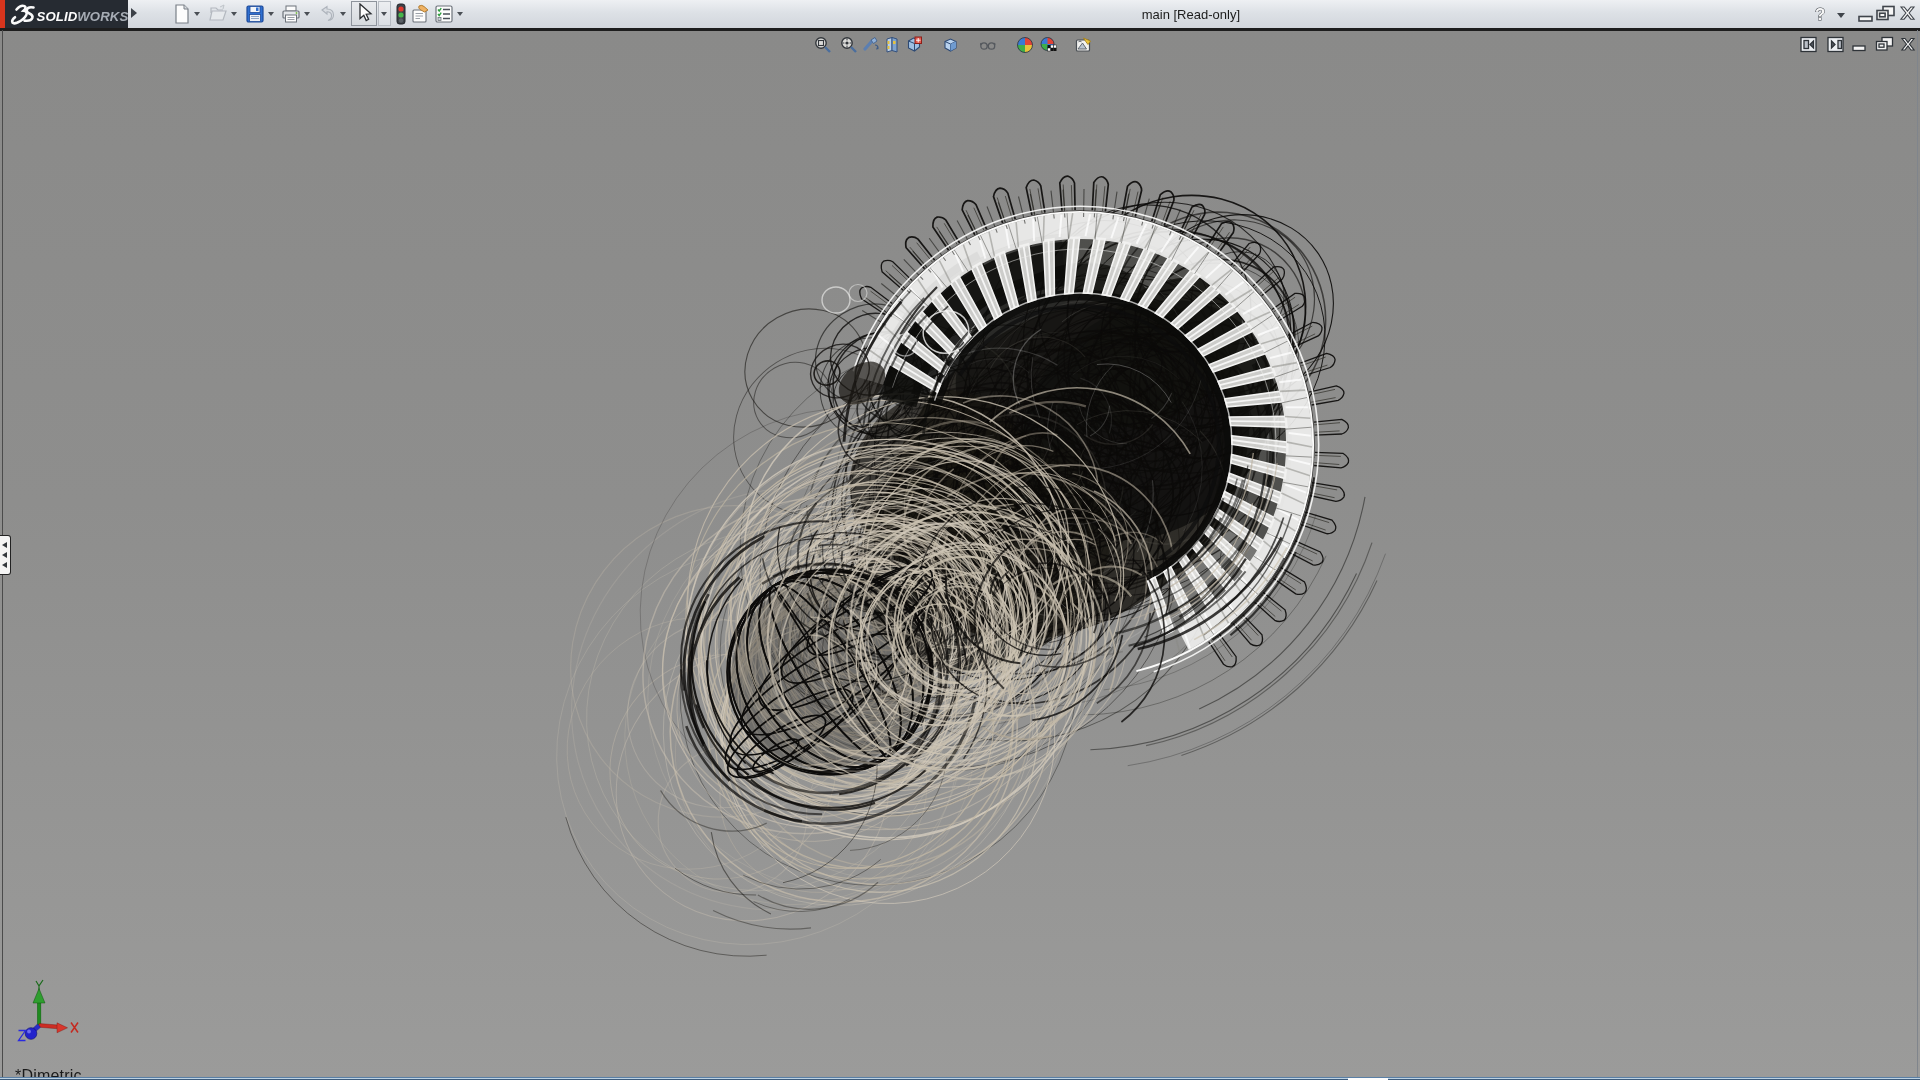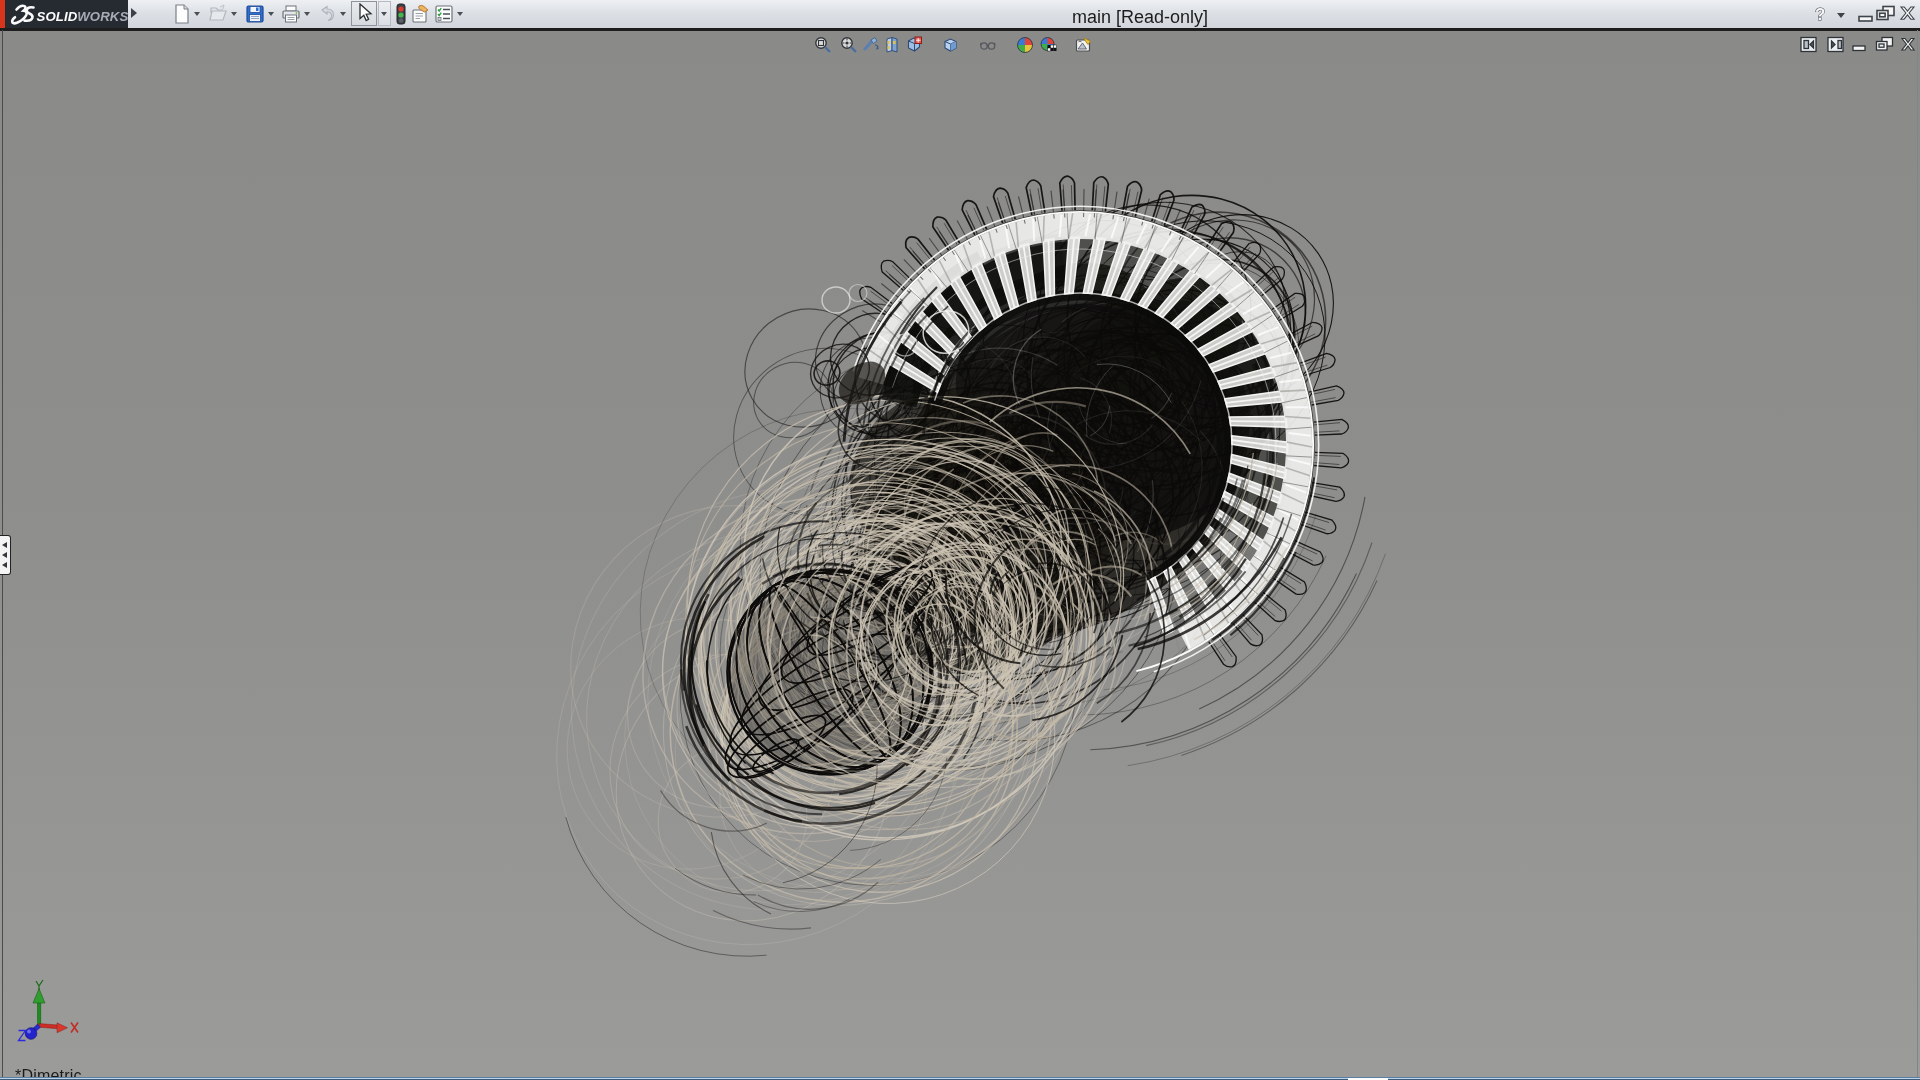--- a/index.html
+++ b/index.html
@@ -3,21 +3,21 @@
 html,body{margin:0;padding:0;width:1920px;height:1080px;overflow:hidden;font-family:"Liberation Sans",sans-serif;-webkit-font-smoothing:antialiased;}
 #titlebar{position:absolute;left:0;top:0;width:1920px;height:28px;background:linear-gradient(180deg,#eef0f3 0%,#dde1e6 45%,#d2d6dc 100%);}
 #darkline{position:absolute;left:0;top:28px;width:1920px;height:2.5px;background:#1d1d1d;}
 #redstripe{position:absolute;left:0;top:0;width:5px;height:28px;background:#d8351d;}
 #logobox{position:absolute;left:5px;top:0;width:123px;height:28px;background:#262b32;}
 #viewport{position:absolute;left:0;top:30px;width:1920px;height:1050px;background:linear-gradient(180deg,#8a8a89 0%,#8e8e8d 45%,#9b9b9a 100%);}
 #lefttab{position:absolute;left:0;top:535px;width:10px;height:38px;background:#f4f4f4;border:1px solid #222;border-left:none;border-radius:0 3px 3px 0;z-index:6;}
 #dimetric{position:absolute;left:15px;top:1067px;font-size:16px;color:#1a1a1a;letter-spacing:0.2px;}
 #statusline{position:absolute;left:0;top:1076.5px;width:1920px;height:3.5px;background:#bdd2e2;border-top:1px solid #5a7fa5;border-bottom:1px solid #3c5a7a;box-sizing:border-box;}
 #statuswhite{position:absolute;left:1348px;top:1078px;width:40px;height:2px;background:#fdfdfd;}
-#titletext{position:absolute;left:1040px;top:7px;width:200px;text-align:center;font-size:18px;color:#1c1c1c;}
+#titletext{position:absolute;left:1040px;top:7px;width:200px;text-align:right;font-size:13px;color:#1c1c1c;}
 </style></head><body>
 <div id="viewport"></div>
 <svg id="model" style="position:absolute;left:0;top:0" width="1920" height="1080" viewBox="0 0 1920 1080">
     <ellipse cx="793.9" cy="736.1" rx="170" ry="167.7" transform="rotate(-38.3 793.9 736.1)" fill="none" stroke="#c7bdac" stroke-width="0.8" opacity="0.3"></ellipse>
     <ellipse cx="753.1" cy="785.3" rx="140" ry="132.3" transform="rotate(-40 753.1 785.3)" fill="none" stroke="#cdc4b4" stroke-width="1" opacity="0.4"></ellipse>
     <ellipse cx="723.2" cy="766.7" rx="115" ry="110.4" transform="rotate(-38.5 723.2 766.7)" fill="none" stroke="#c7bdac" stroke-width="1" opacity="0.4"></ellipse>
     <ellipse cx="824.5" cy="751.6" rx="150" ry="147.6" transform="rotate(-37 824.5 751.6)" fill="none" stroke="#c0b6a4" stroke-width="0.9" opacity="0.3"></ellipse>
     <ellipse cx="767.7" cy="710.2" rx="185" ry="176.6" transform="rotate(-43 767.7 710.2)" fill="none" stroke="#cdc4b4" stroke-width="0.9" opacity="0.3"></ellipse>
     <ellipse cx="721.9" cy="713.9" rx="95" ry="93.3" transform="rotate(-35.9 721.9 713.9)" fill="none" stroke="#d3cabb" stroke-width="1.1" opacity="0.3"></ellipse>
     <ellipse cx="848.7" cy="721.1" rx="190" ry="179.6" transform="rotate(-41.9 848.7 721.1)" fill="none" stroke="#d3cabb" stroke-width="0.9" opacity="0.4"></ellipse>

